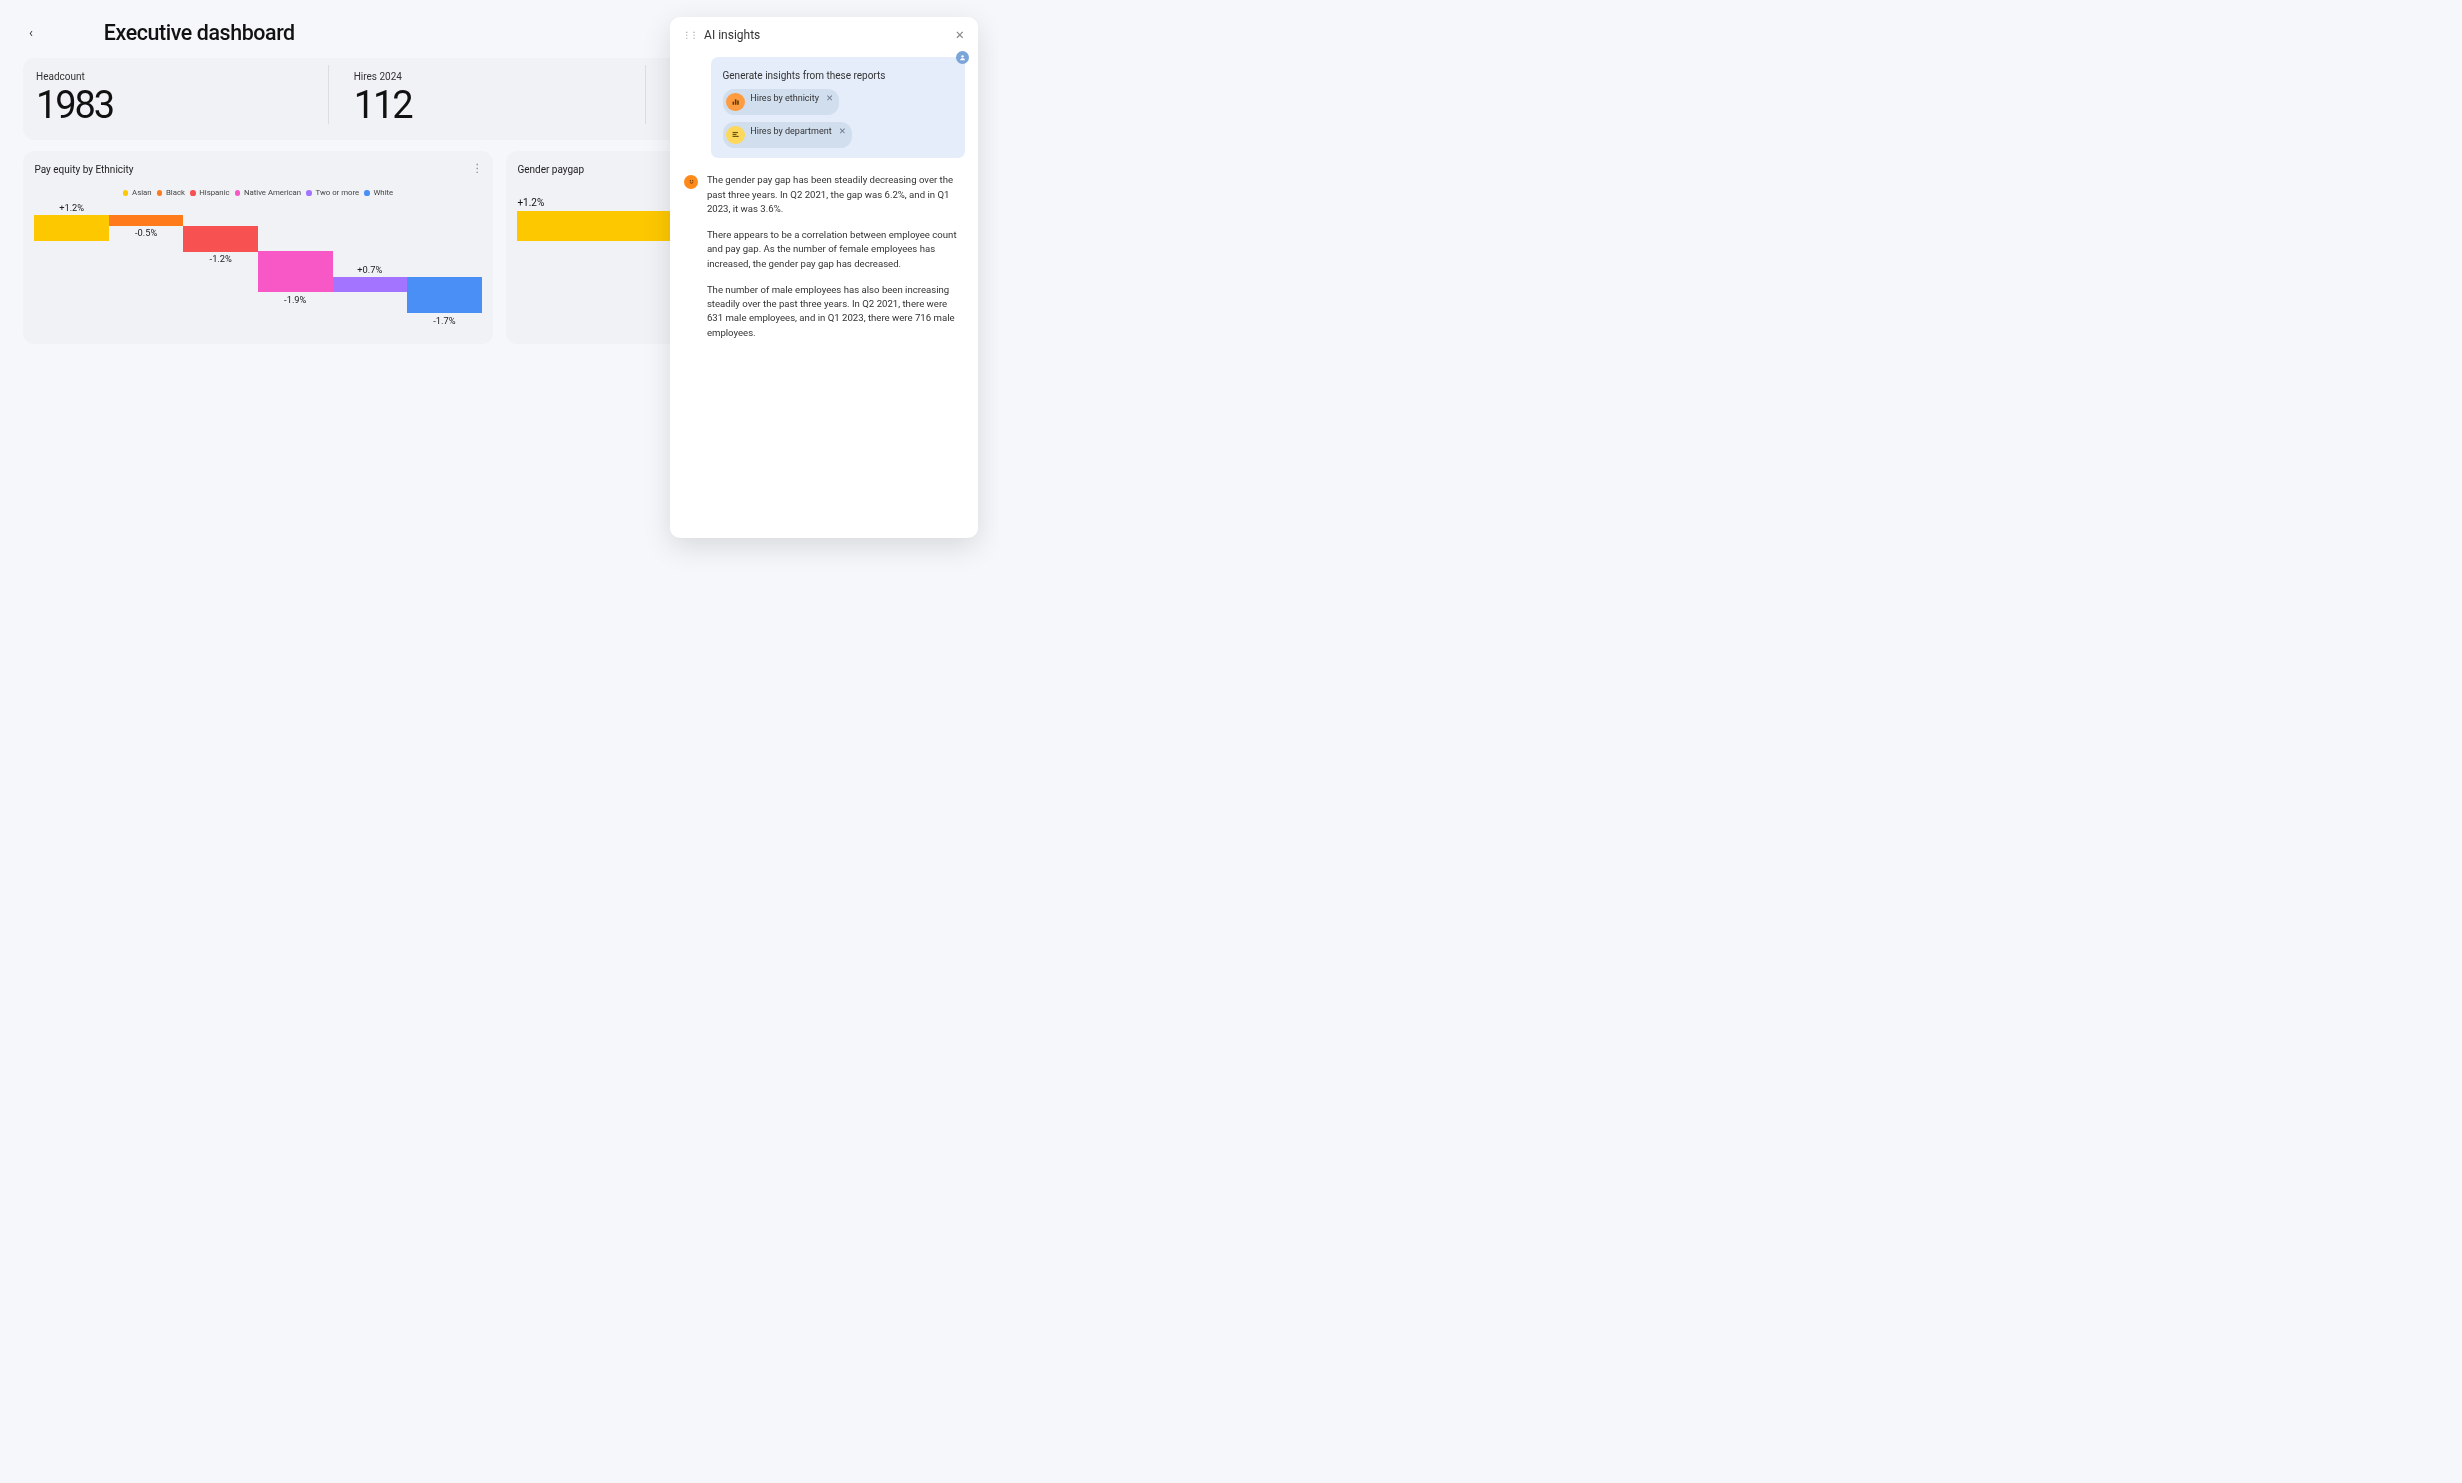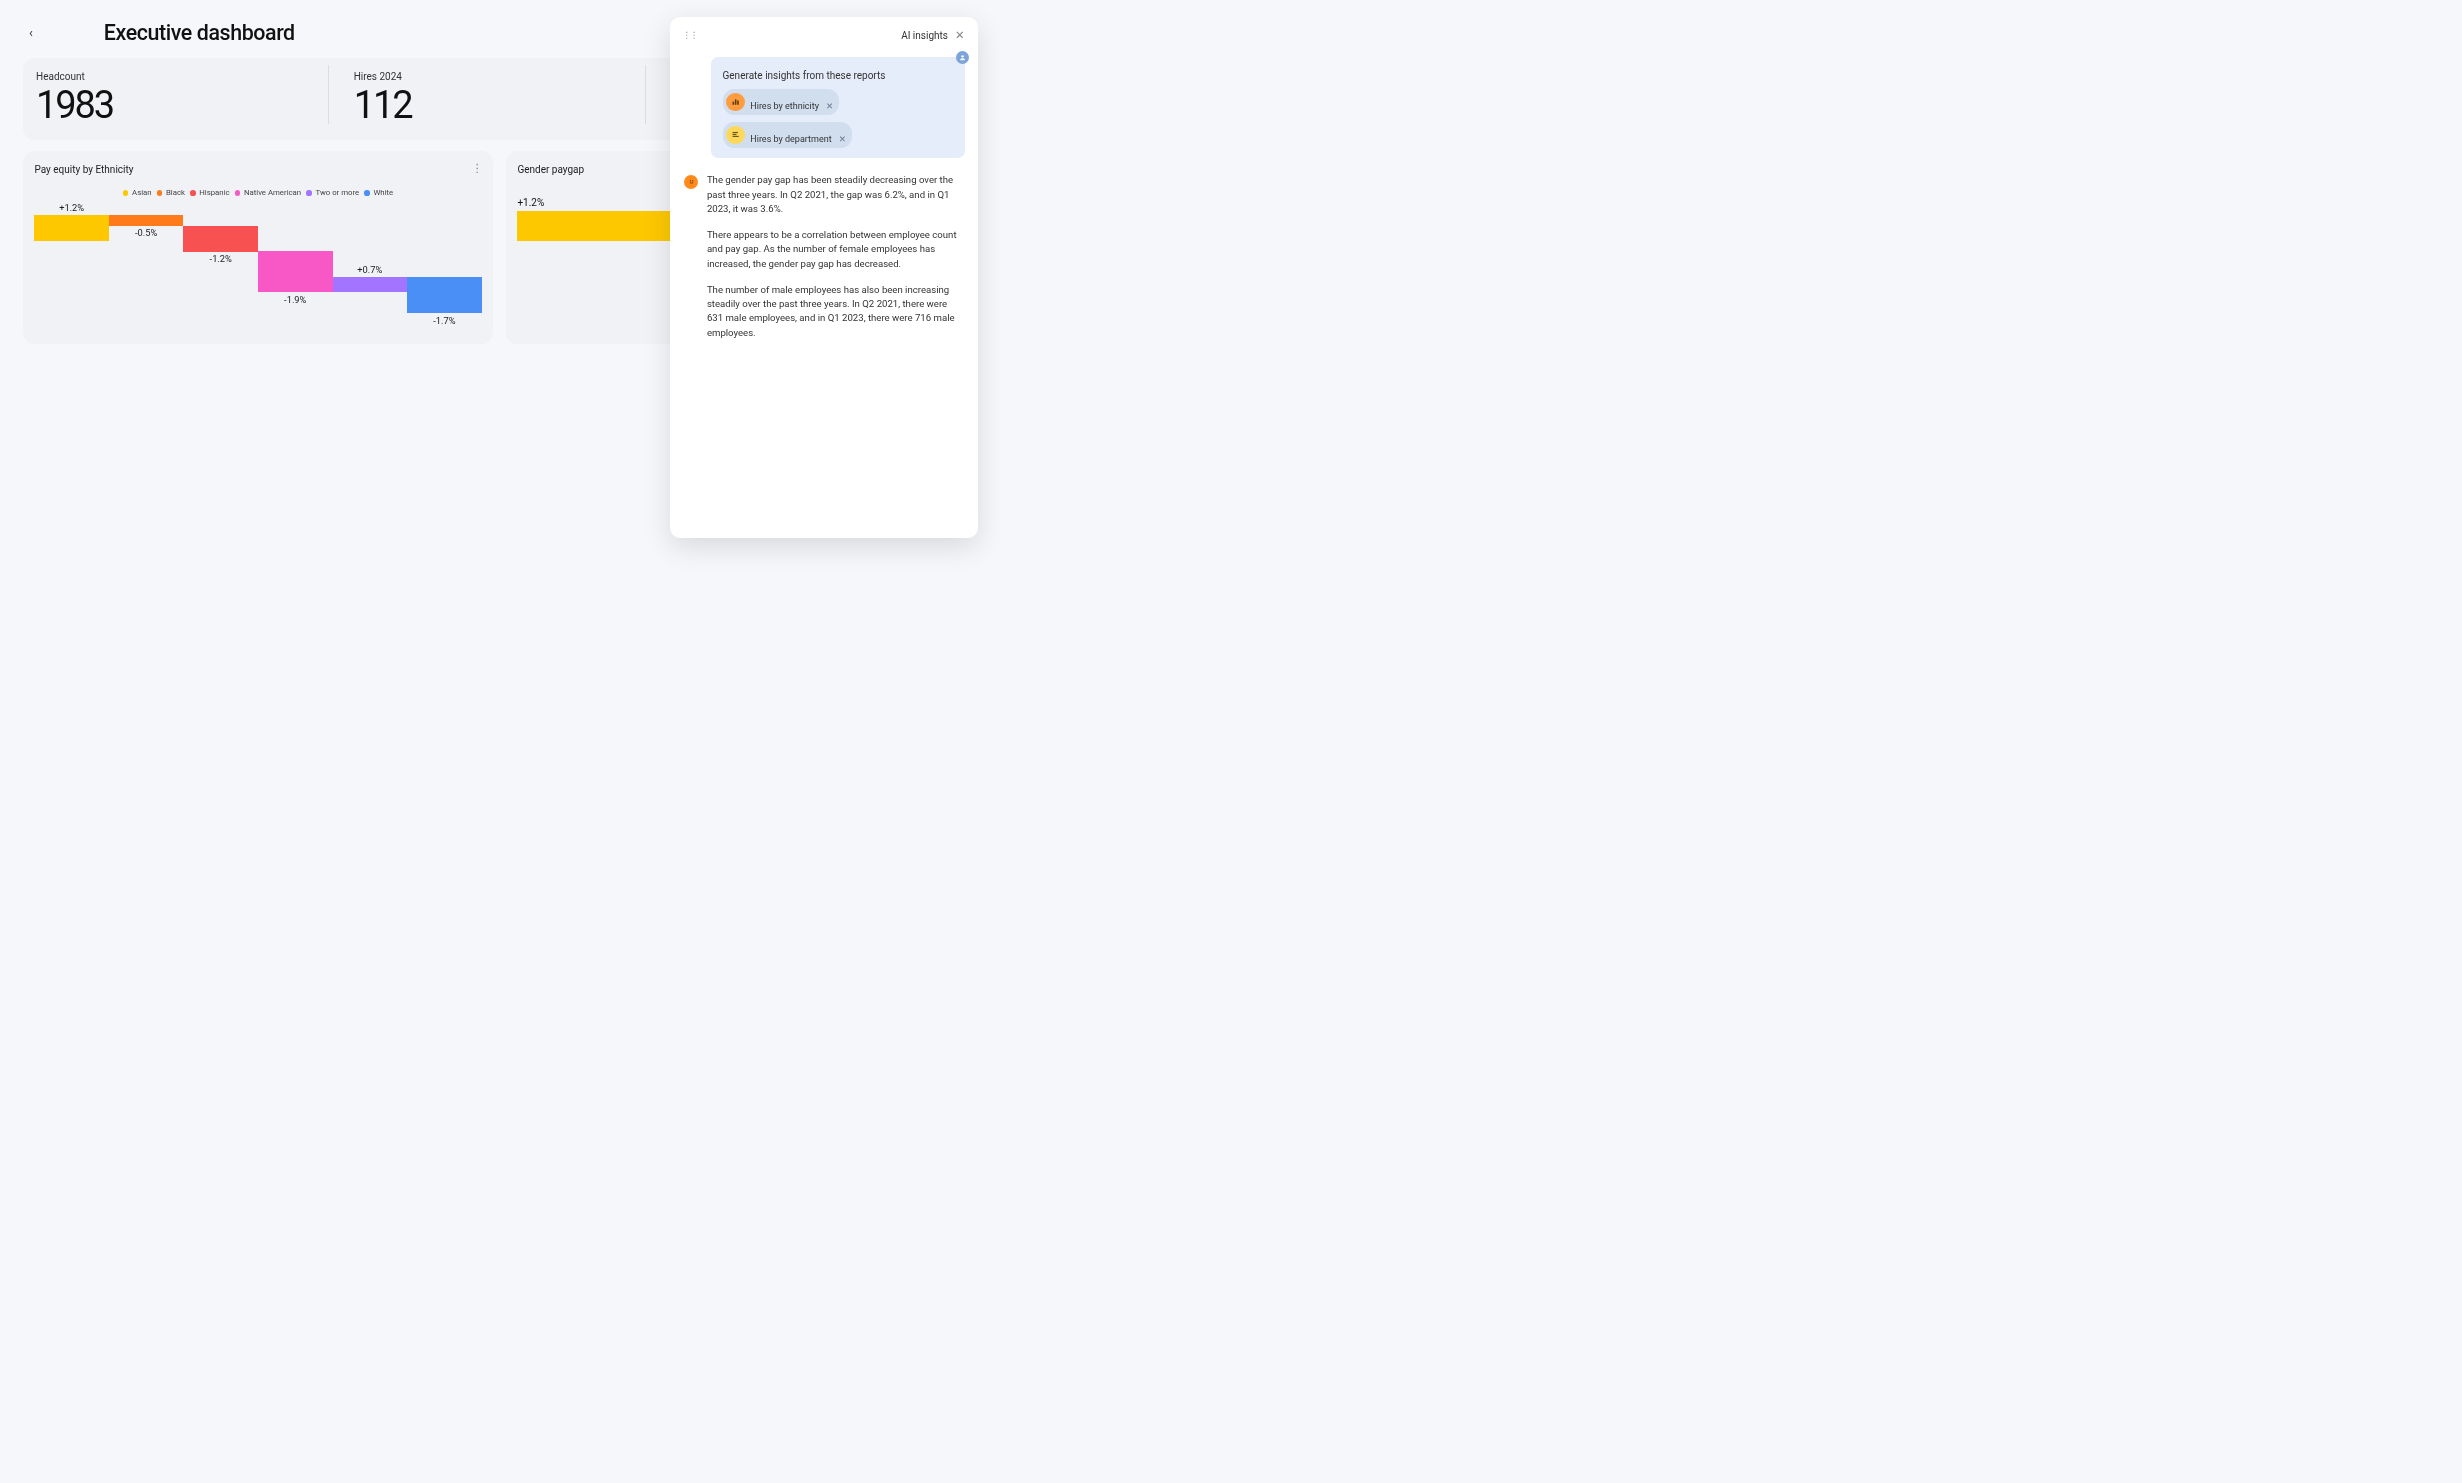--- a/index.html
+++ b/index.html
@@ -189,24 +189,23 @@
     gap: 7.1px;
     margin-bottom: 14.3px;
   }
   .drag-icon {
     color: #888;
     font-size: 8.6px;
     cursor: move;
     letter-spacing: -1.4px;
   }
   .ai-title {
-    font-size: 10px;
+    font-size: 12px;
     color: #333;
     flex: 1;
-    text-align: right;
   }
   .close-icon {
     color: #888;
     cursor: pointer;
     font-size: 11.4px;
   }
   .insight-request {
     background: #e4edf9;
     border-radius: 7.1px;
     padding: 13px 11.4px 10px 11.4px;
@@ -233,21 +232,21 @@
     color: #333;
     margin-bottom: 8.6px;
   }
   .chips {
     display: flex;
     gap: 7.1px;
     flex-wrap: wrap;
   }
   .chip {
     display: flex;
-    align-items: flex-end;
+    align-items: flex-start;
     gap: 5.7px;
     background: #d1deee;
     border-radius: 11.4px;
     padding: 3.6px 5.7px 3.6px 3.6px;
     font-size: 9px;
     color: #333;
   }
   .chip-icon {
     width: 18.5px;
     height: 18.5px;

